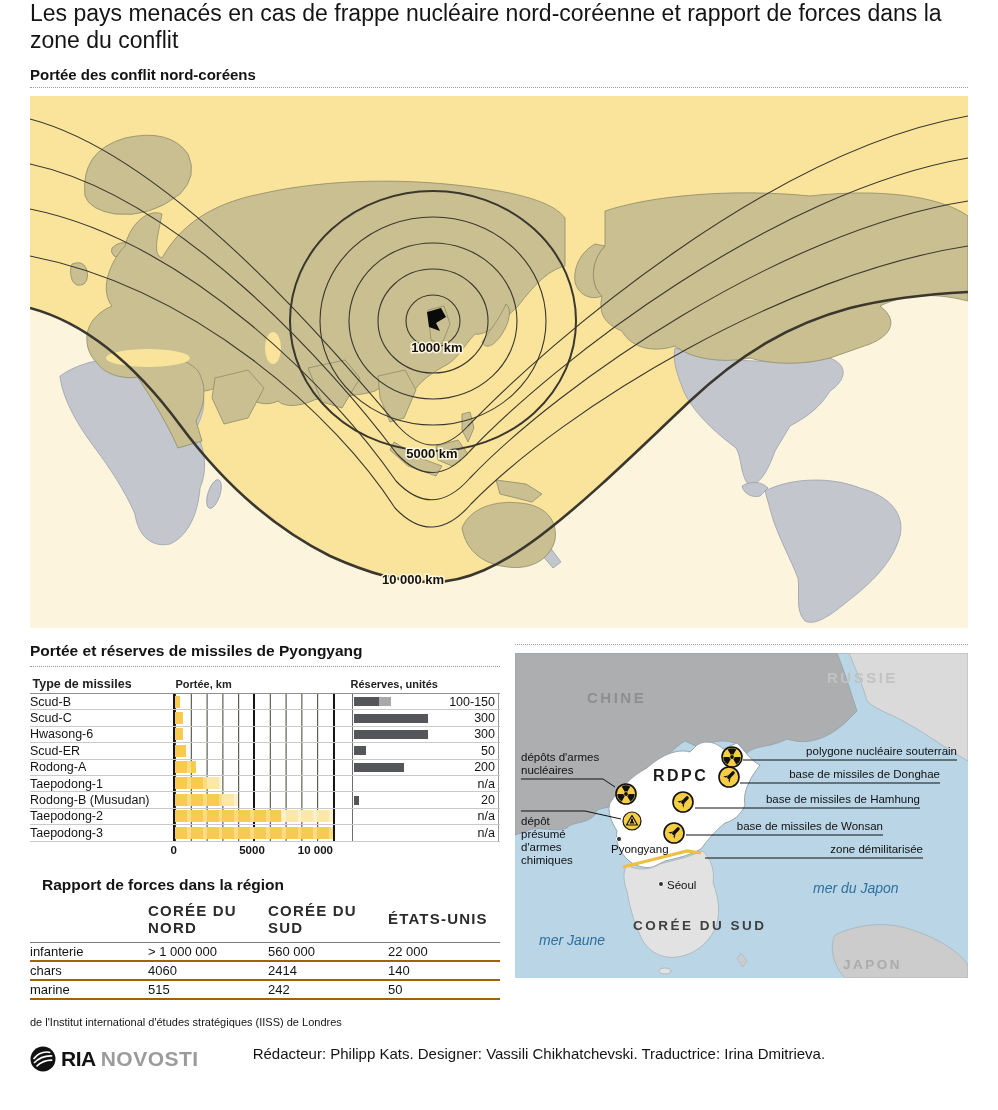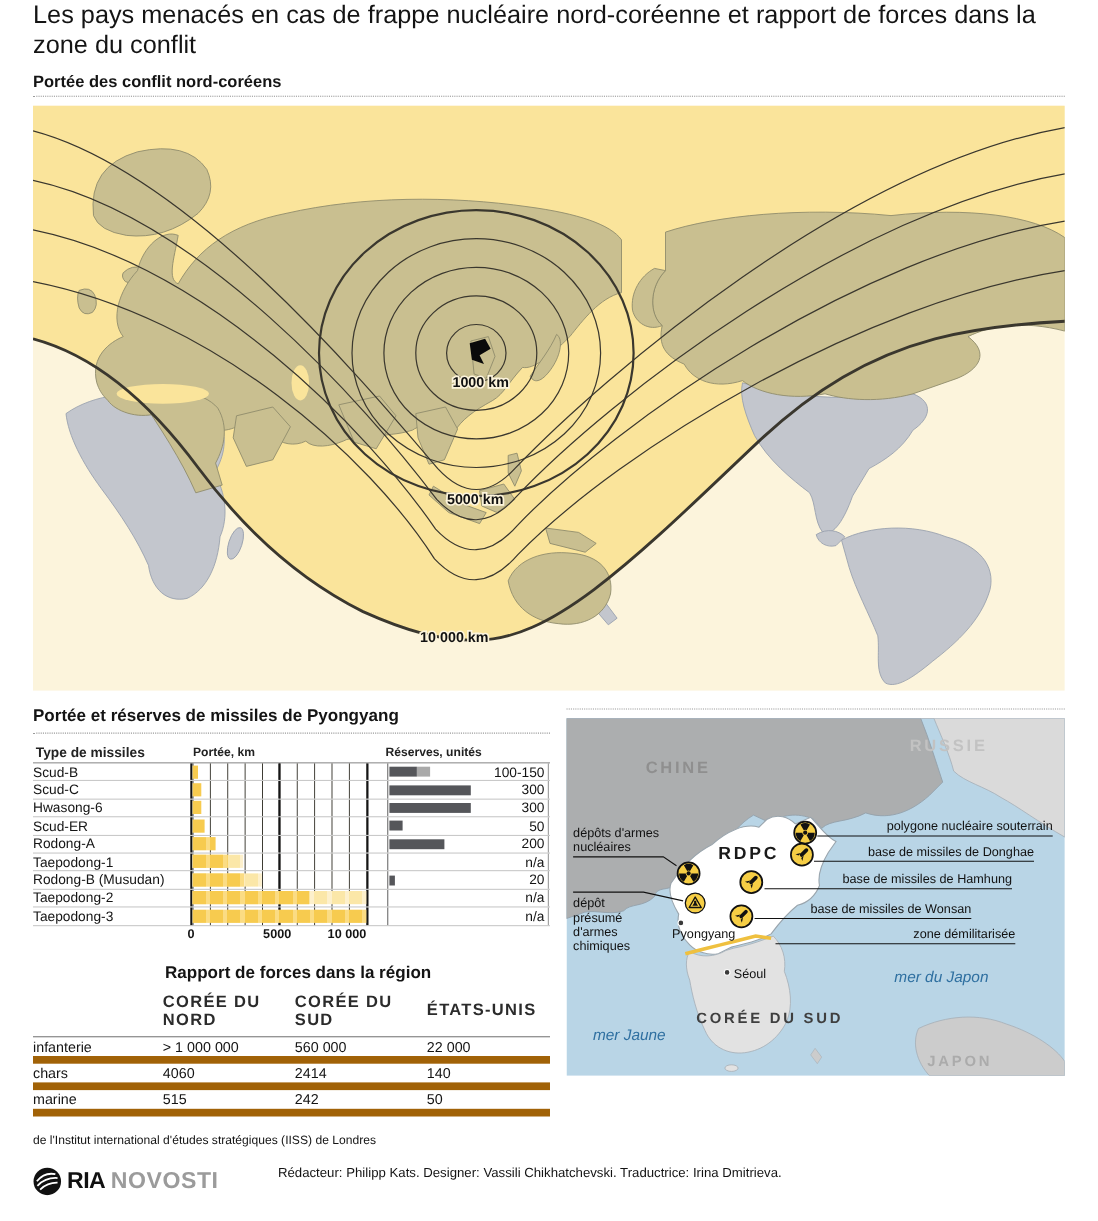--- a/index.html
+++ b/index.html
@@ -36,32 +36,32 @@
   .mres{position:relative;width:147px;height:100%;display:flex;align-items:center;border-left:1px solid #6e6e6e;border-right:1px solid #9a9a9a;box-sizing:border-box;padding-left:1px;}
   .rbar{height:9px;background:#55565A;}
   .rbar.light{background:#A9A9A9;}
   .rval{margin-left:auto;font-size:12.5px;padding-right:3px;}
   .maxis{position:relative;height:16px;font-size:11.5px;font-weight:bold;margin-left:143px;width:158px;}
   .maxis span{position:absolute;top:2px;}
   .tick0{left:0;transform:translateX(-40%);}
   .tick5000{left:50%;transform:translateX(-50%);}
   .tick10000{right:-2px;}
   
-  .forces-head{font-size:15.5px;font-weight:bold;margin:18px 0 8px 12px;text-align:center;}
+  .forces-head{font-size:15.5px;font-weight:bold;margin:18px 0 8px 12px;}
   .fgrid-header,.frow{display:grid;grid-template-columns:118px 120px 120px 107px;align-items:center;}
   .fgrid-header{font-size:15px;font-weight:bold;letter-spacing:1.2px;color:#2b2b2b;padding-bottom:6px;}
   .frows{border-top:1px solid #7c7c7c;}
-  .frow{height:17.2px;border-bottom:7px solid #a16207;font-size:13px;}
+  .frow{height:17.2px;border-bottom:2px solid #a16207;font-size:13px;}
   
   .sources{font-size:11px;line-height:1.25;margin-top:16px;}
   .footer{display:flex;align-items:flex-start;margin-top:14px;gap:26px;}
   .brand{display:flex;align-items:center;gap:5px;margin-top:2px;}
   .brand-ria{font-size:21px;font-weight:900;letter-spacing:-0.5px;color:#111;}
   .brand-nov{font-size:21px;font-weight:900;letter-spacing:0.5px;color:#9b9b9b;}
-  .credits{font-size:12px;line-height:1.3;padding-left:28px;}
+  .credits{font-size:15px;line-height:1.3;padding-left:28px;}
   
   text{font-family:"Liberation Sans","DejaVu Sans",sans-serif;}
   .rangelbl{font-size:13px;fill:#111;paint-order:stroke;stroke:#FCF4DC;stroke-width:3px;font-weight:bold;}
   .country{font-weight:bold;letter-spacing:2.5px;}
   .sea-lbl{font-style:italic;fill:#2E6FA0;font-size:14px;}
   .callout{font-size:11.5px;fill:#111;}
   .cityl{font-size:11.5px;fill:#111;}
   .cline{stroke:#111;stroke-width:1;}
 </style>
 </head>

